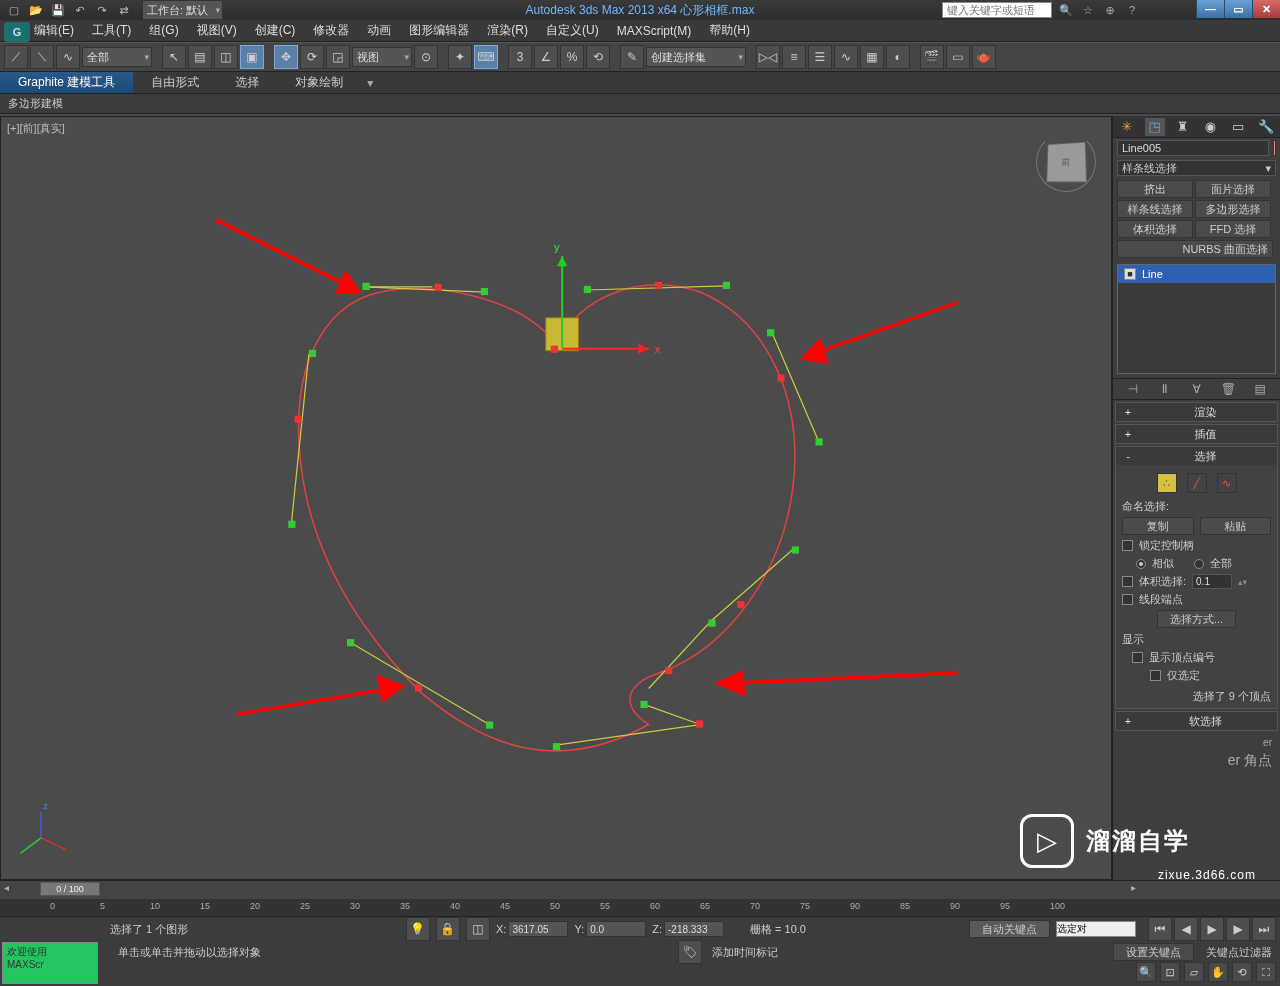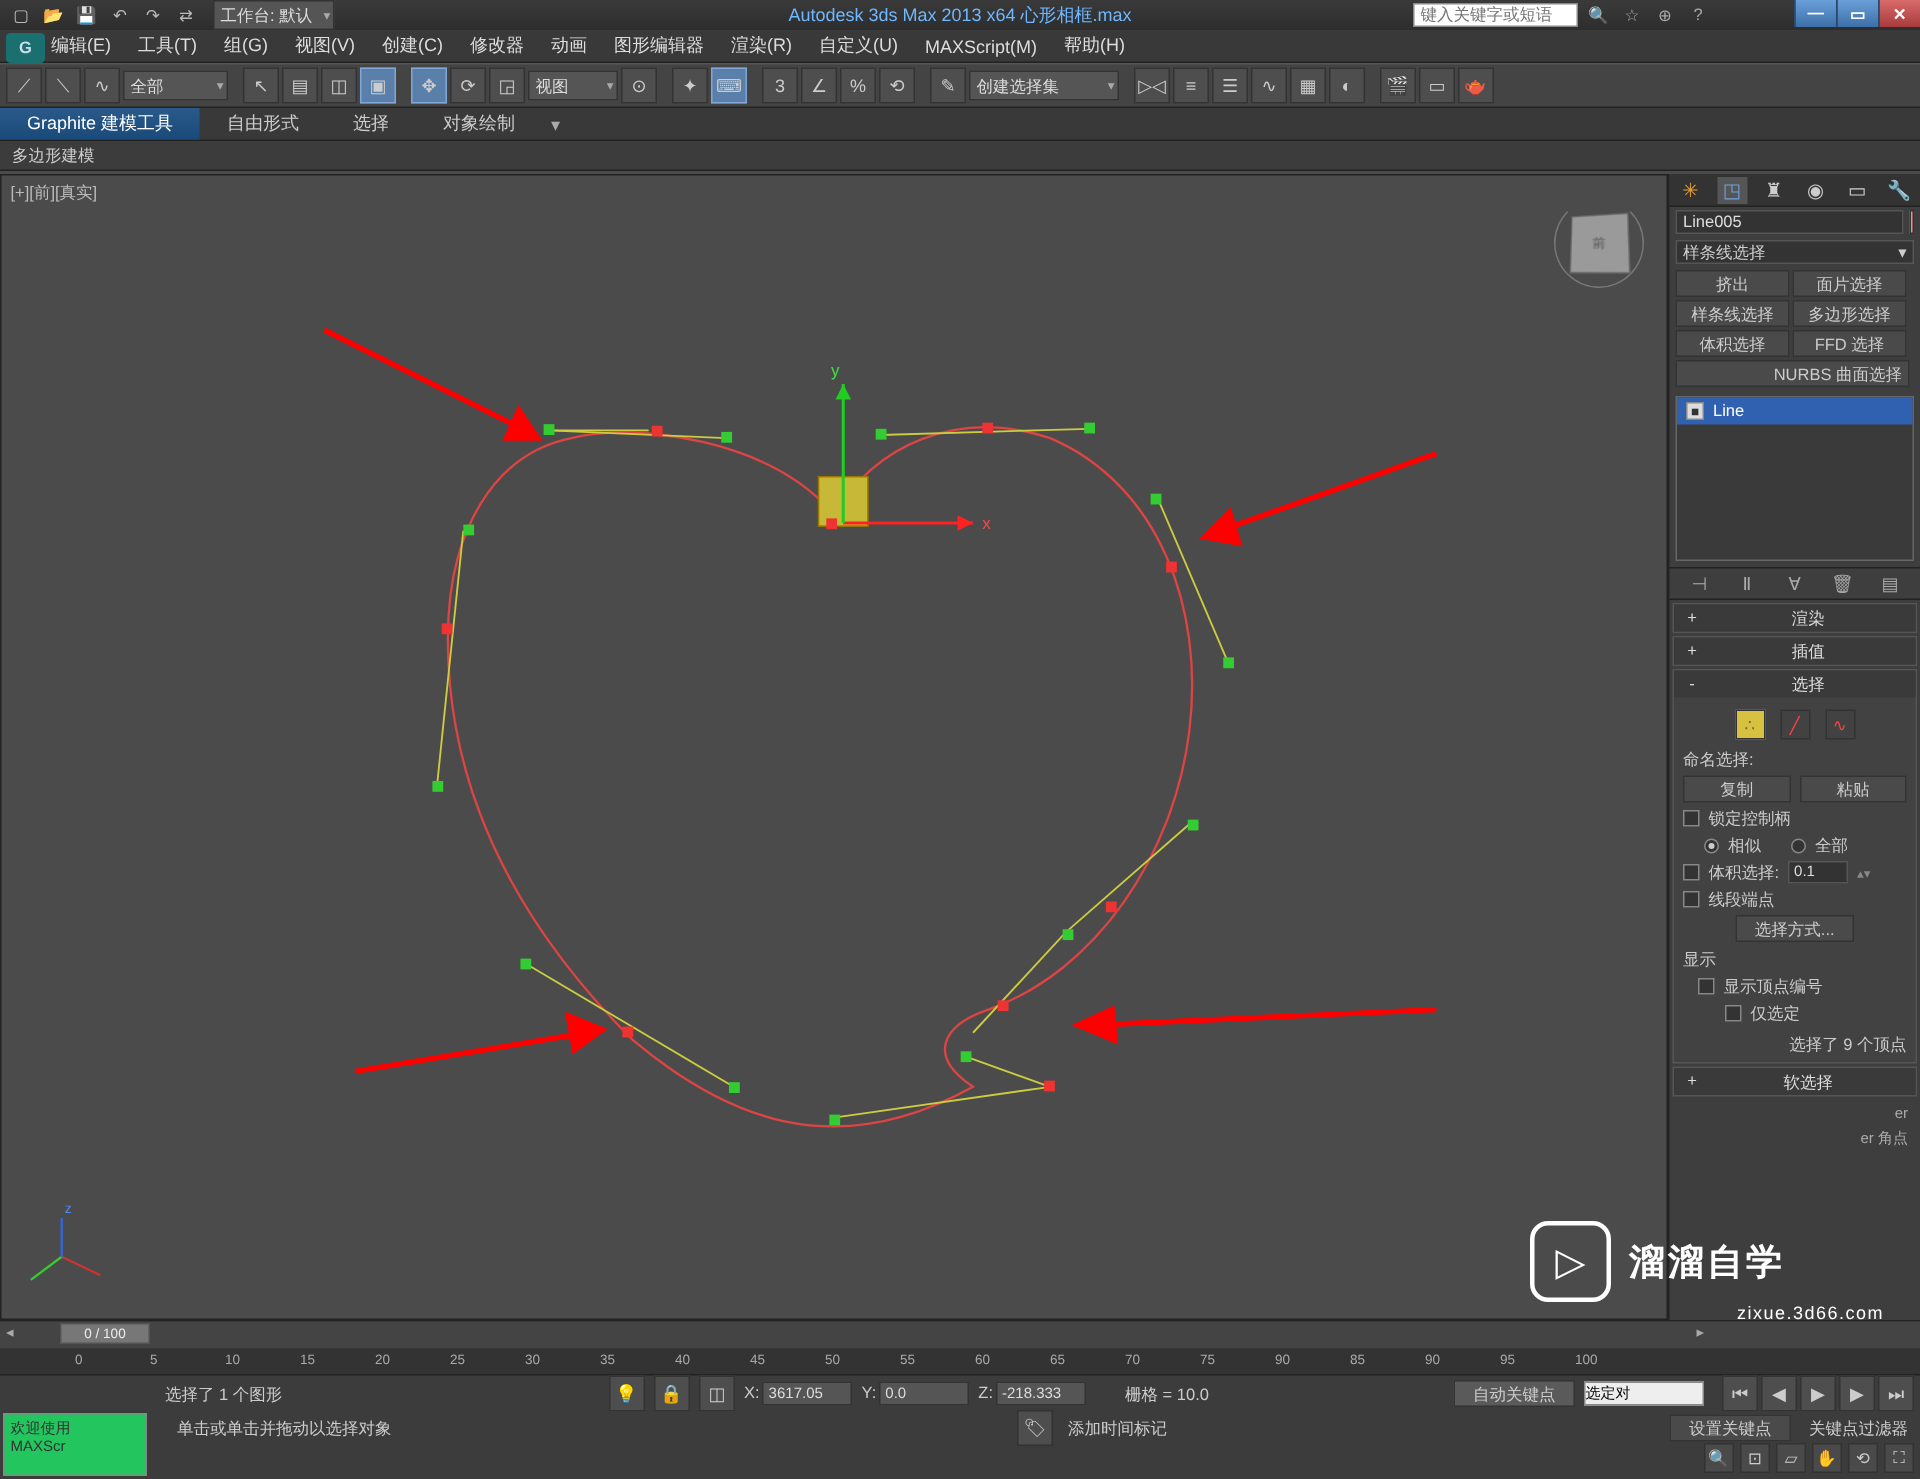--- a/index.html
+++ b/index.html
@@ -370,21 +370,21 @@
           <div style="text-align:right; margin-top:6px">选择了 9 个顶点</div>
         </div>
       </div>
       <div class="roll">
           <div class="rh">
             <span class="pm">+</span>
             <span style="margin:0 auto">软选择</span>
           </div>
         </div>
       <div style="text-align:right; padding:4px 8px; color:#aaa; font-size:10px">er</div>
-      <div style="text-align:right; padding:0 8px; color:#aaa; font-size:10px">er 角点</div>
+      <div style="text-align:right; padding:0 8px; color:#aaa; font-size:14px">er 角点</div>
     </div>
   </div>
 </div>
 
 <div class="timeline">
   <div class="tslider">
     <span style="position:absolute; left:4px; top:1px; font-size:10px;color:#aaa">◂</span>
     <div class="thumb">0 / 100</div>
     <span style="position:absolute; right:144px; top:1px; font-size:10px;color:#aaa">▸</span>
   </div>

